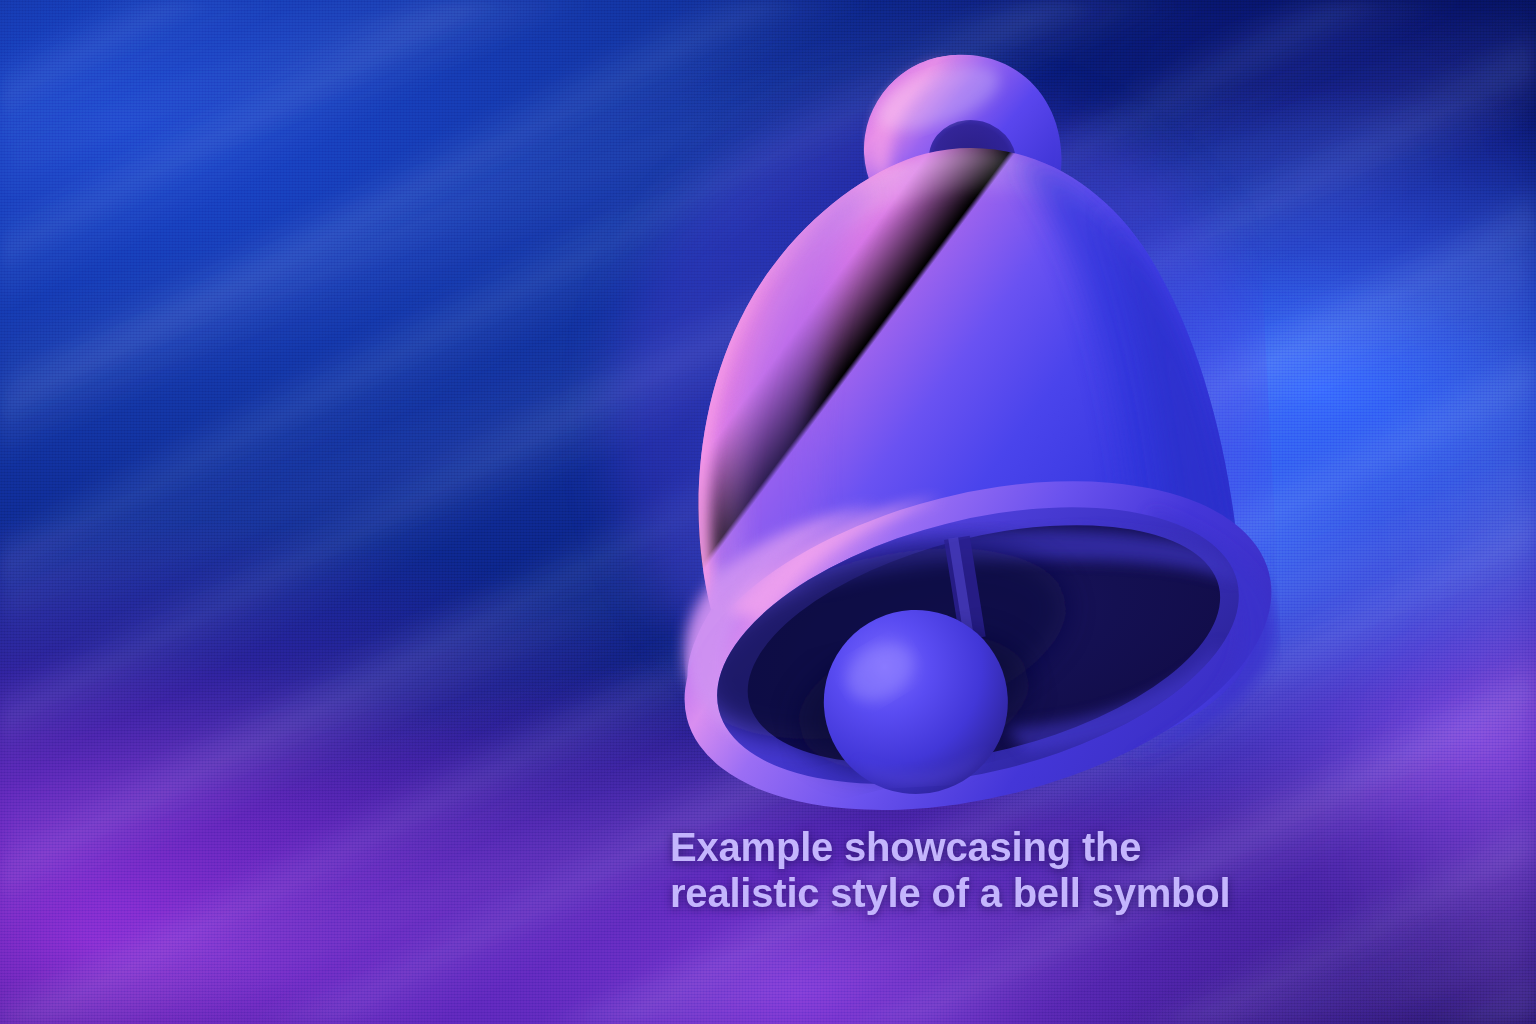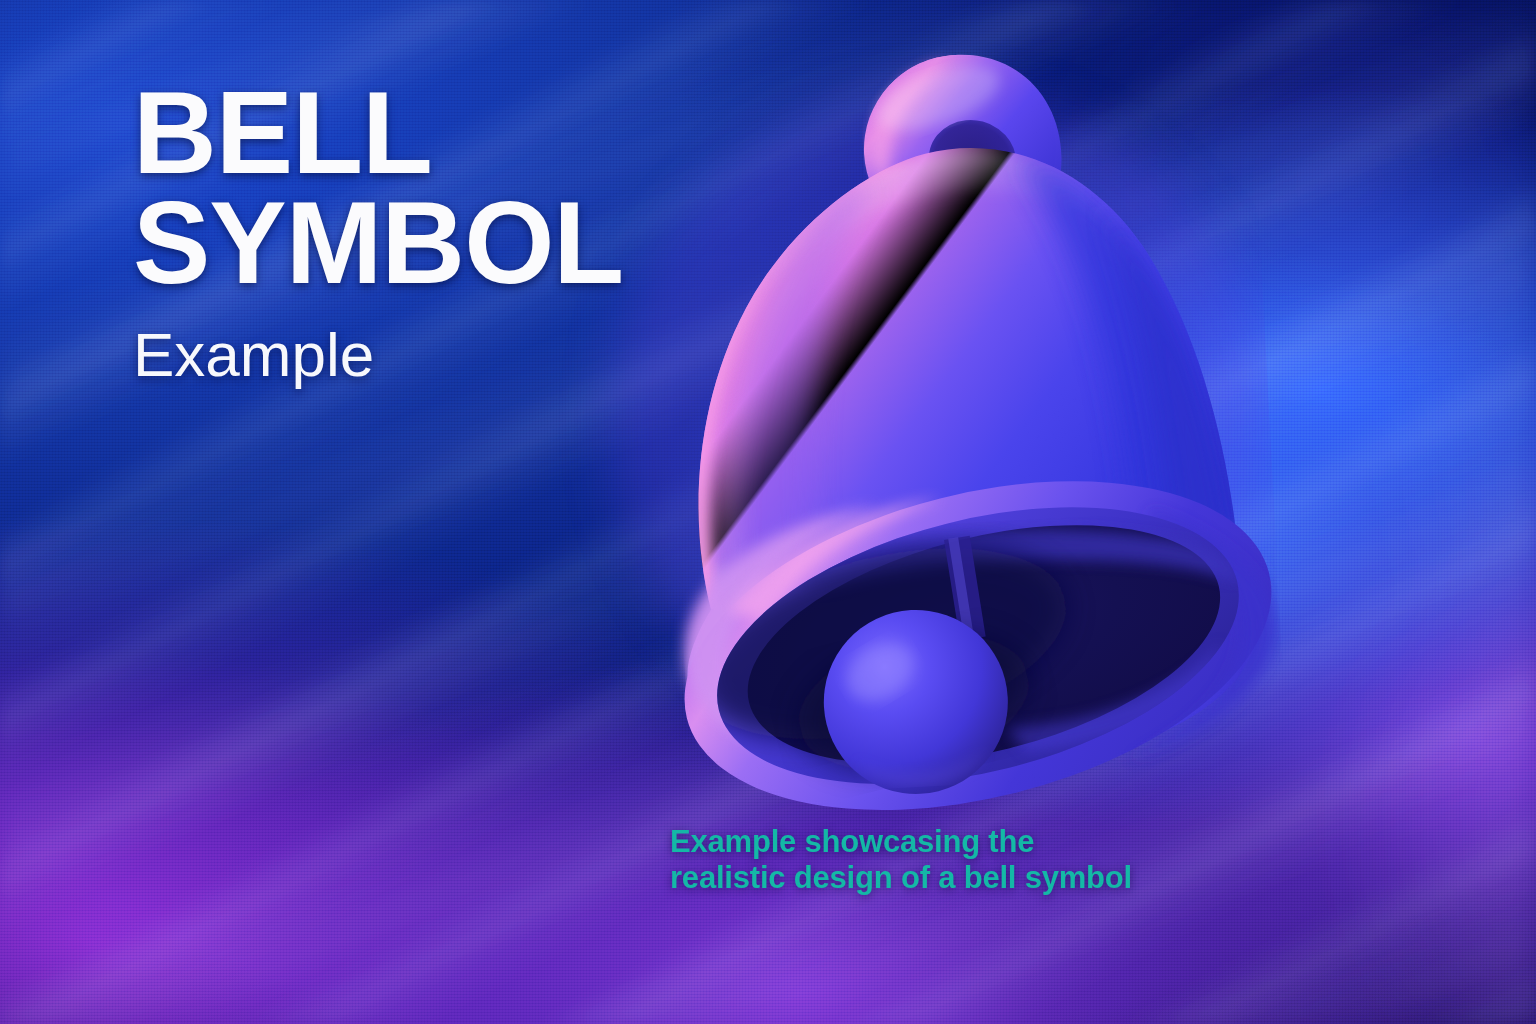--- a/index.html
+++ b/index.html
@@ -124,22 +124,22 @@
     letter-spacing:0px;
     text-shadow:0 3px 9px rgba(2,8,50,.5);
   }
 
   #body-block{
     position:absolute;
     left:670px;top:824px;width:640px;
     z-index:40;
   }
   .b-line{
-    color:#14b8a6;
-    font-size:31px;
+    color:#c4b5fd;
+    font-size:40px;
     line-height:1.16;
     font-weight:bold;
     letter-spacing:-.2px;
     text-shadow:0 2px 8px rgba(20,10,70,.6);
     white-space:nowrap;
   }
 </style>
 </head>
 <body>
 
@@ -362,24 +362,19 @@
 
         <path d="M368,714 C392,740 470,744 500,710 C482,748 394,754 368,714 Z" fill="#6e5af0" opacity="0.45" filter="url(#fSoft)"></path>
       </g>
 
       <g filter="url(#fGrainBell)" opacity="0.5">
         <rect x="180" y="0" width="640" height="790" fill="#ffffff" opacity="0.05"></rect>
       </g>
     </svg>
   </div>
 
-  <div id="headline-block">
-    <div class="h-line">BELL</div>
-    <div class="h-line">SYMBOL</div>
-    <div id="subtitle">Example</div>
-  </div>
 
   <div id="body-block">
     <div class="b-line">Example showcasing the</div>
-    <div class="b-line">realistic design of a bell symbol</div>
+    <div class="b-line">realistic style of a bell symbol</div>
   </div>
 
 </div>
 
 </body></html>

